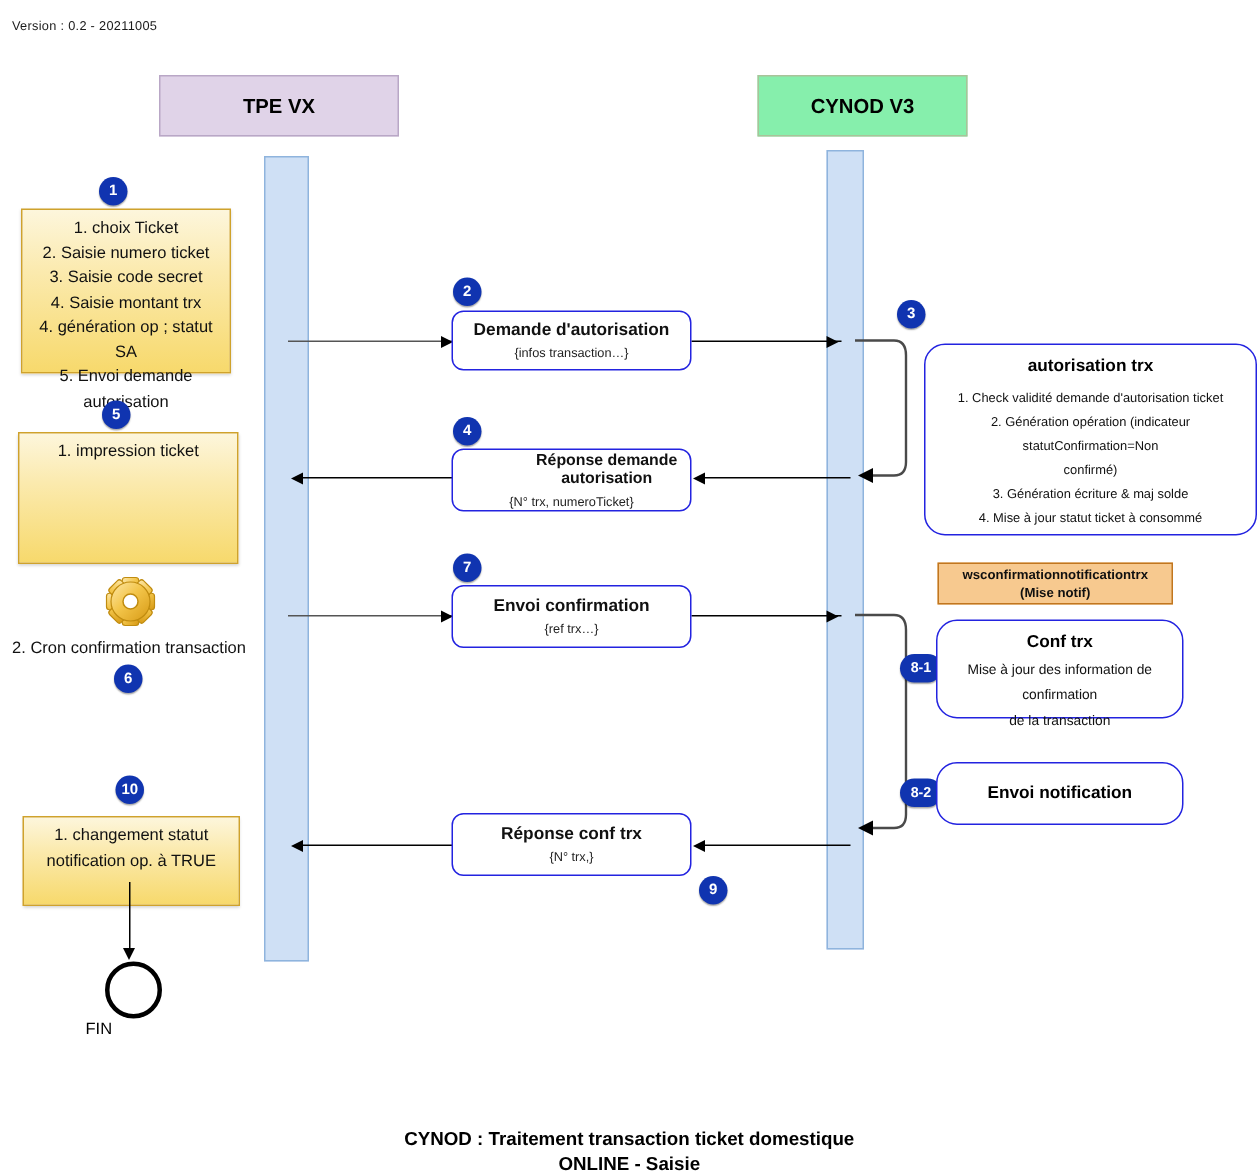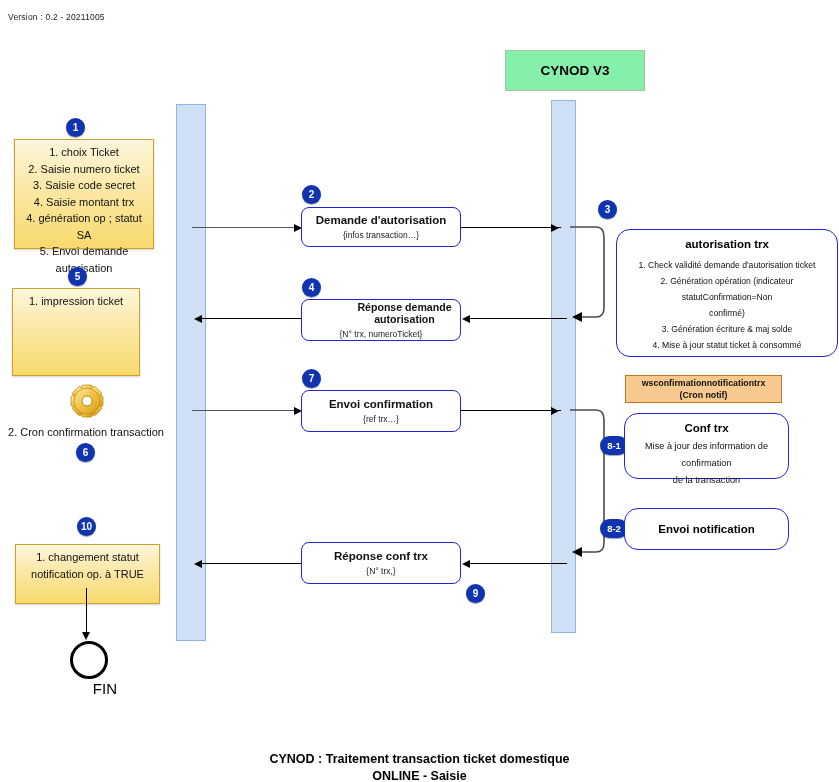--- a/index.html
+++ b/index.html
@@ -177,21 +177,21 @@
     border-top: 8px solid #000000;
   }
 
   
   .fin-circle {
     width: 32px; height: 32px;
     border: 3px solid #000000;
     border-radius: 50%;
     background: #ffffff;
   }
-  .fin-label { font-size: 15px; text-align: right; width: 60px; }
+  .fin-label { font-size: 11px; text-align: left; width: 60px; }
 
   
   .cron-caption {
     font-size: 11px;
     text-align: center;
     width: 200px;
     color: #111111;
   }
 
   
@@ -204,40 +204,43 @@
     color: #000000;
   }
 </style>
 </head>
 <body>
 
 <div id="canvas">
 
   <div class="abs version">Version : 0.2 - 20211005</div>
 
+  <div class="abs actor-head actor-tpe">
+    <span>TPE VX</span>
+  </div>
   <div class="abs actor-head actor-cynod">
     <span>CYNOD V3</span>
   </div>
 
   <div class="abs lifeline lifeline-tpe"></div>
   <div class="abs lifeline lifeline-cynod"></div>
 
   <div class="abs badge" style="left:66px; top:118px;">1</div>
   <div class="abs gold-box" style="left:14px; top:139px; width:140px; height:110px;">
     <div>1. choix Ticket</div>
     <div>2. Saisie numero ticket</div>
     <div>3. Saisie code secret</div>
     <div>4. Saisie montant trx</div>
     <div>4. génération op ; statut SA</div>
     <div>5. Envoi demande</div>
     <div>autorisation</div>
   </div>
 
   <div class="abs badge" style="left:68px; top:267px;">5</div>
-  <div class="abs gold-box" style="left:12px; top:288px; width:128px; height:88px;">
+  <div class="abs gold-box" style="left:12px; top:288px; width:147px; height:88px;">
     <div>1. impression ticket</div>
   </div>
 
   <div class="abs" style="left:66px; top:381px; width:42px; height:40px;">
     <svg width="42" height="40" viewBox="0 0 42 40">
       <defs>
         <linearGradient id="gearGrad" x1="0" y1="0" x2="1" y2="1">
           <stop offset="0%" stop-color="#fde7a8"></stop>
           <stop offset="45%" stop-color="#f3c54a"></stop>
           <stop offset="100%" stop-color="#d79a15"></stop>
@@ -328,21 +331,21 @@
 
   <div class="abs" style="left:570px; top:401px; width:40px; height:160px;">
     <svg width="40" height="160" viewBox="0 0 40 160">
       <path d="M0,9 L26,9 Q34,9 34,19 L34,142 Q34,151 26,151 L10,151" fill="none" stroke="#4a4a4a" stroke-width="1.6"></path>
       <polygon points="12,146 2,151 12,156" fill="#000000"></polygon>
     </svg>
   </div>
 
   <div class="abs svc-tag" style="left:625px; top:375px; width:157px; height:28px;">
     <div>wsconfirmationnotificationtrx</div>
-    <div>(Cron notif)</div>
+    <div>(Mise notif)</div>
   </div>
   <div class="abs badge wide" style="left:600px; top:436px;">8-1</div>
   <div class="abs proc-box" style="left:624px; top:413px; width:165px; height:66px;">
     <div class="proc-title" style="margin-bottom:4px;">Conf trx</div>
     <div class="proc-line big">Mise à jour des information de confirmation</div>
     <div class="proc-line big">de la transaction</div>
   </div>
 
   <div class="abs badge wide" style="left:600px; top:519px;">8-2</div>
   <div class="abs proc-box" style="left:624px; top:508px; width:165px; height:42px; display:flex; align-items:center; justify-content:center;">

